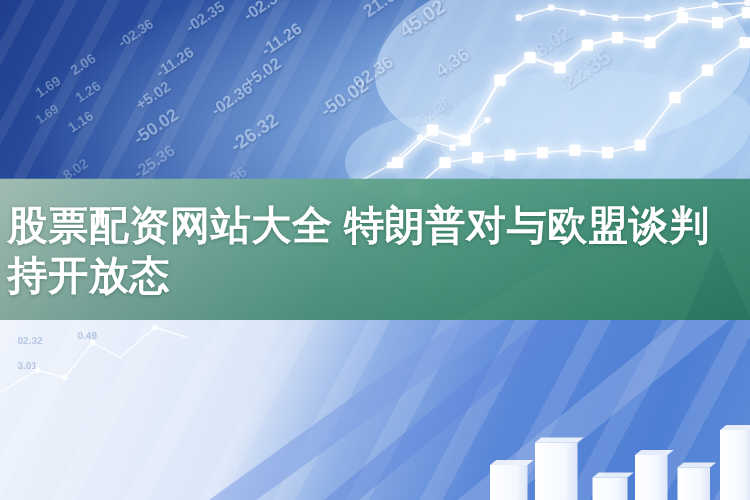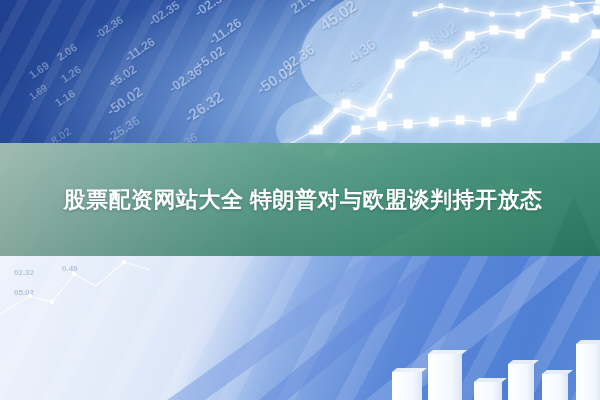--- a/index.html
+++ b/index.html
@@ -66,21 +66,21 @@
   }
   #bandSheen{
     position:absolute;left:0;top:143px;width:600px;height:114px;
     background:linear-gradient(108deg,rgba(255,255,255,.16) 0%,rgba(255,255,255,0) 46%),
                linear-gradient(0deg,rgba(0,60,40,.14),rgba(255,255,255,.07));
     pointer-events:none;
   }
   #headline{
     position:absolute;left:0;top:143px;width:600px;height:114px;
     display:flex;flex-direction:column;align-items:center;justify-content:center;
-    color:#ffffff;font-weight:700;font-size:22px;line-height:40px;
+    color:#ffffff;font-weight:700;font-size:32px;line-height:40px;
     letter-spacing:.5px;text-shadow:0 1px 3px rgba(0,50,35,.35);
   }
   #line1{padding-left:6px;}
   #line2{padding-left:30px;}
 
   
   #bottom{
     position:absolute;left:0;top:256px;width:600px;height:144px;
     background:linear-gradient(110deg,#eef3fc 0%,#e4ecfa 22%,#dbe6f8 34%,#8fb0e6 48%,#5b87d8 66%,#4f7fd4 86%,#5f8bd8 100%);
     overflow:hidden;
@@ -255,21 +255,21 @@
           <path d="M 542,118 L 547,114 L 573,114 L 568,118 Z" fill="#ffffff" opacity=".85"></path>
           <rect x="576" y="88" width="26" height="56" fill="url(#barg)"></rect>
           <path d="M 576,88 L 581,84 L 607,84 L 602,88 Z" fill="#ffffff" opacity=".85"></path>
         </g>
     </svg>
   </div>
 
   <div id="sparkle">
       <div class="minitick" style="left: 14px; top: 12px; text-align: right;">02.32</div>
       <div class="minitick" style="left: 62px; top: 8px;">0.49</div>
-      <div class="minitick" style="left: 14px; top: 32px;">05.02</div>
+      <div class="minitick" style="left: 14px; top: 32px;">3.01</div>
       <svg width="170" height="70" style="position: absolute; left: 0px; top: 0px;">
         <path d="M0,58 L30,40 L52,46 L74,18 L96,30 L124,6 L150,14" stroke="#ffffff" stroke-width="1.1" fill="none" opacity=".85"></path>
         <circle cx="30" cy="40" r="2.2" fill="#ffffff" opacity=".95"></circle>
         <circle cx="74" cy="18" r="2.2" fill="#ffffff" opacity=".95"></circle>
         <circle cx="124" cy="6" r="2.2" fill="#ffffff" opacity=".95"></circle>
         <circle cx="52" cy="46" r="2.2" fill="#ffffff" opacity=".95"></circle>
       </svg>
     </div>
 
 </div>

